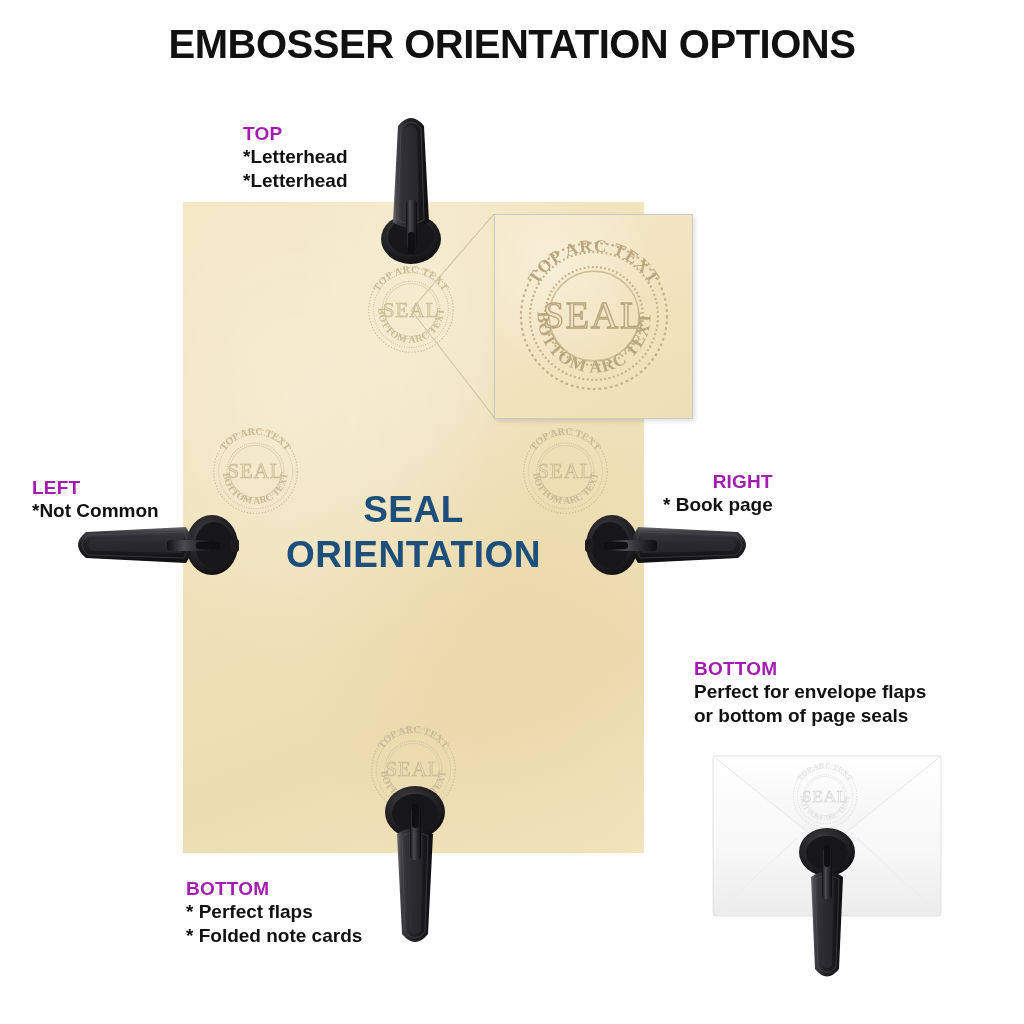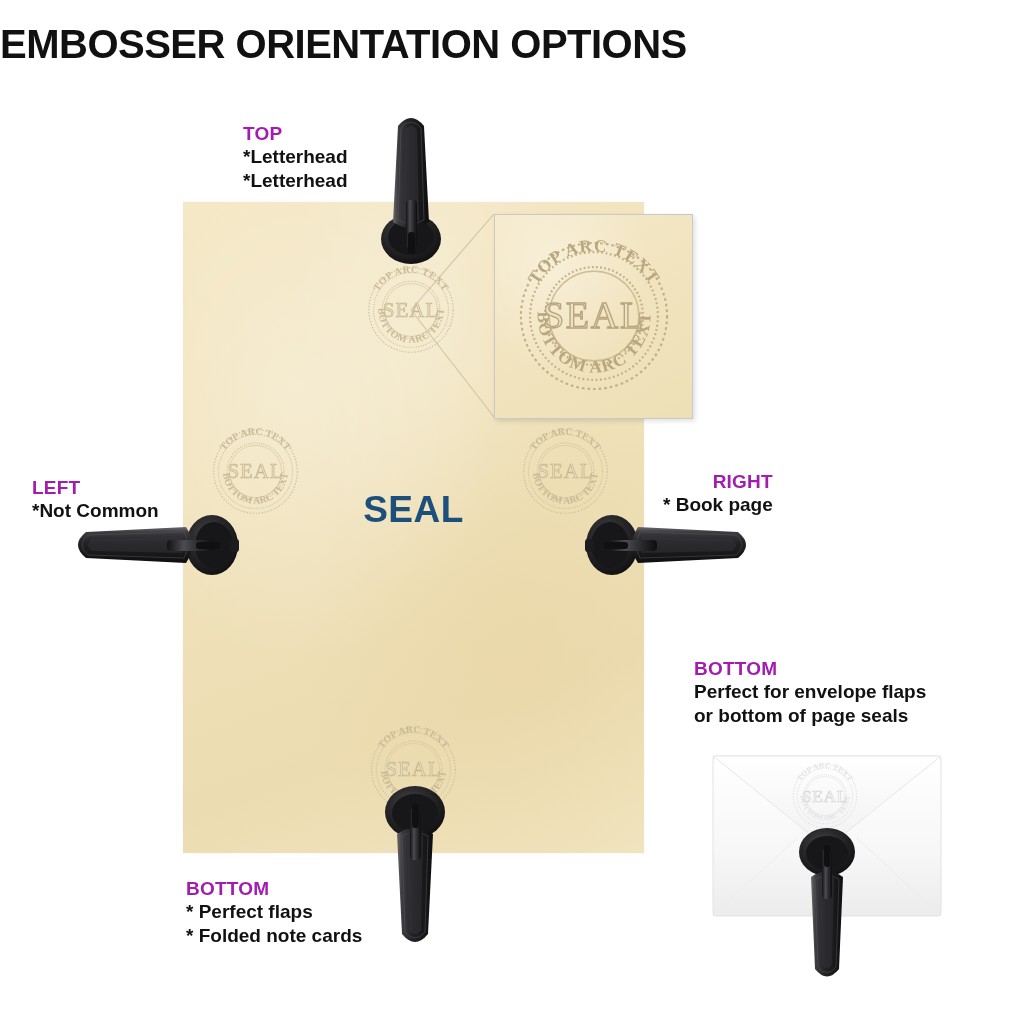--- a/index.html
+++ b/index.html
@@ -8,21 +8,21 @@
     background:#ffffff;
     font-family:"Liberation Sans","DejaVu Sans",sans-serif;
     overflow:hidden;
     position:relative;
   }
   #stage{position:absolute;left:0;top:0;width:1024px;height:1024px;}
 
   
   .title{
     position:absolute;left:0;top:22px;width:1024px;
-    text-align:left;
+    text-align:center;
     font-size:40px;font-weight:bold;letter-spacing:-0.5px;
     color:#111111;
     font-family:"Liberation Sans","DejaVu Sans",sans-serif;
   }
 
   
   .paper{
     position:absolute;left:183px;top:202px;width:461px;height:651px;
     background:
       radial-gradient(ellipse at 25% 30%, rgba(255,255,255,.30) 0%, rgba(255,255,255,0) 42%),
@@ -212,20 +212,21 @@
         <text font-size="21" font-weight="bold" fill="#b9a87f" letter-spacing="1.2" font-family="Liberation Serif, serif">
           <textPath href="#arcBottom" startOffset="50%" text-anchor="middle">BOTTOM ARC TEXT</textPath>
         </text>
         <text x="100" y="115" text-anchor="middle" font-size="46" letter-spacing="2" fill="#eee2c1" stroke="#b6a57d" stroke-width="1.6" font-family="Liberation Serif, serif">SEAL</text>
       </svg>
     </div>
   </div>
 
   <div class="center-word">
     <div>SEAL</div>
+    <div>ORIENTATION</div>
   </div>
 
   <div class="embosser" style="left:378px;top:104px;width:66px;height:167px;">
     <svg viewBox="0 0 66 167">
       <ellipse cx="33" cy="246" rx="0" ry="0"></ellipse>
 
       <ellipse cx="33" cy="135" rx="30" ry="25" fill="url(#gBase)"></ellipse>
       <ellipse cx="33" cy="133" rx="23" ry="18" fill="#17171a"></ellipse>
 
       <path d="M20 22 q13 -16 26 0 l5 96 q-18 12 -36 0 z" fill="url(#gHandleH)"></path>

